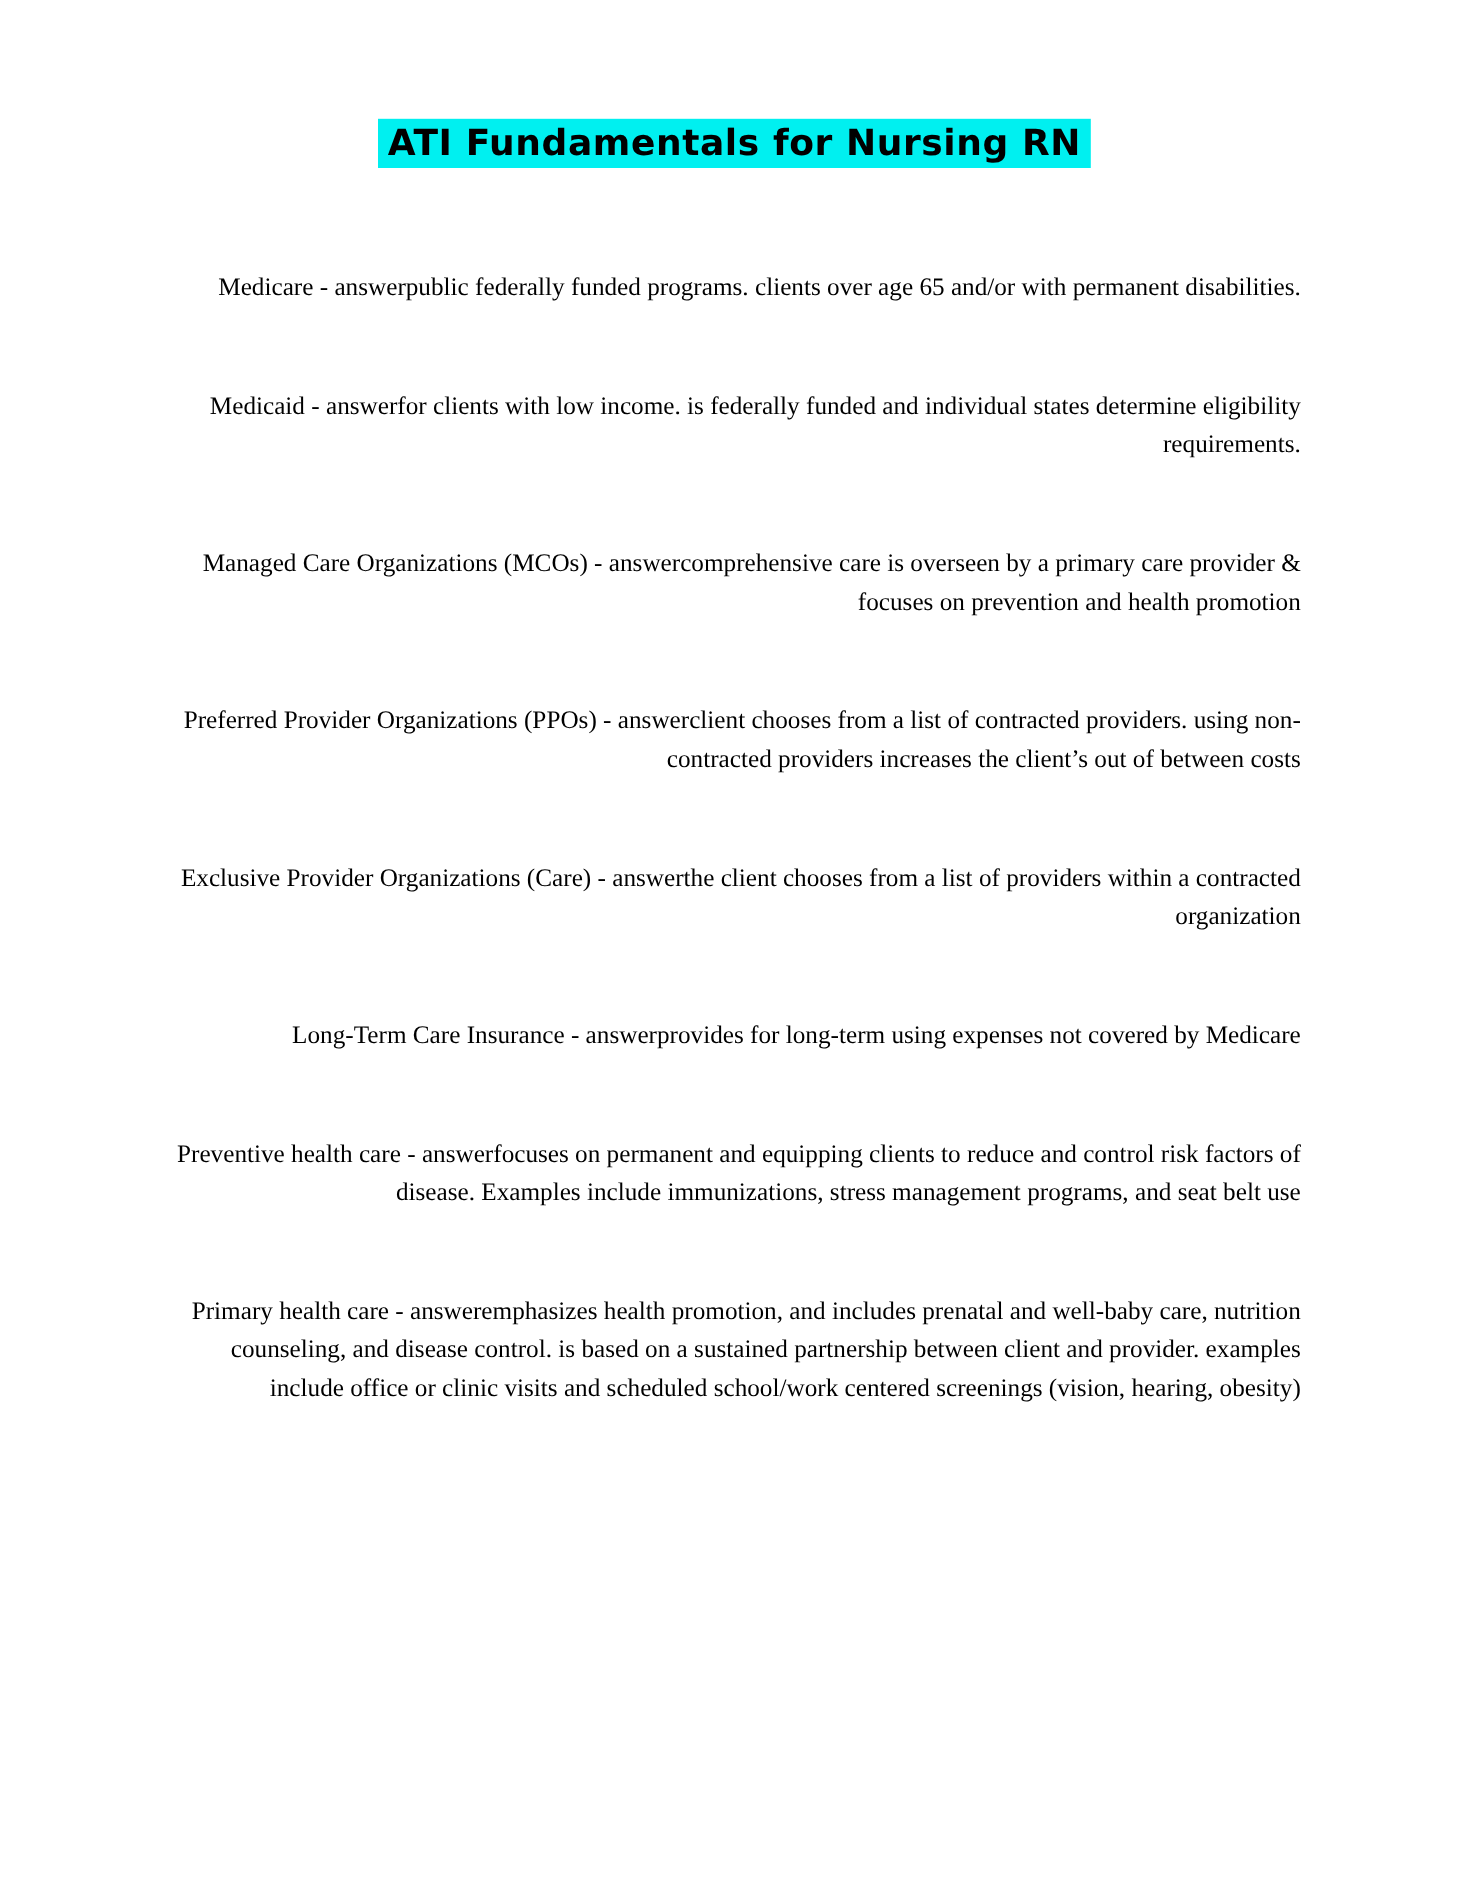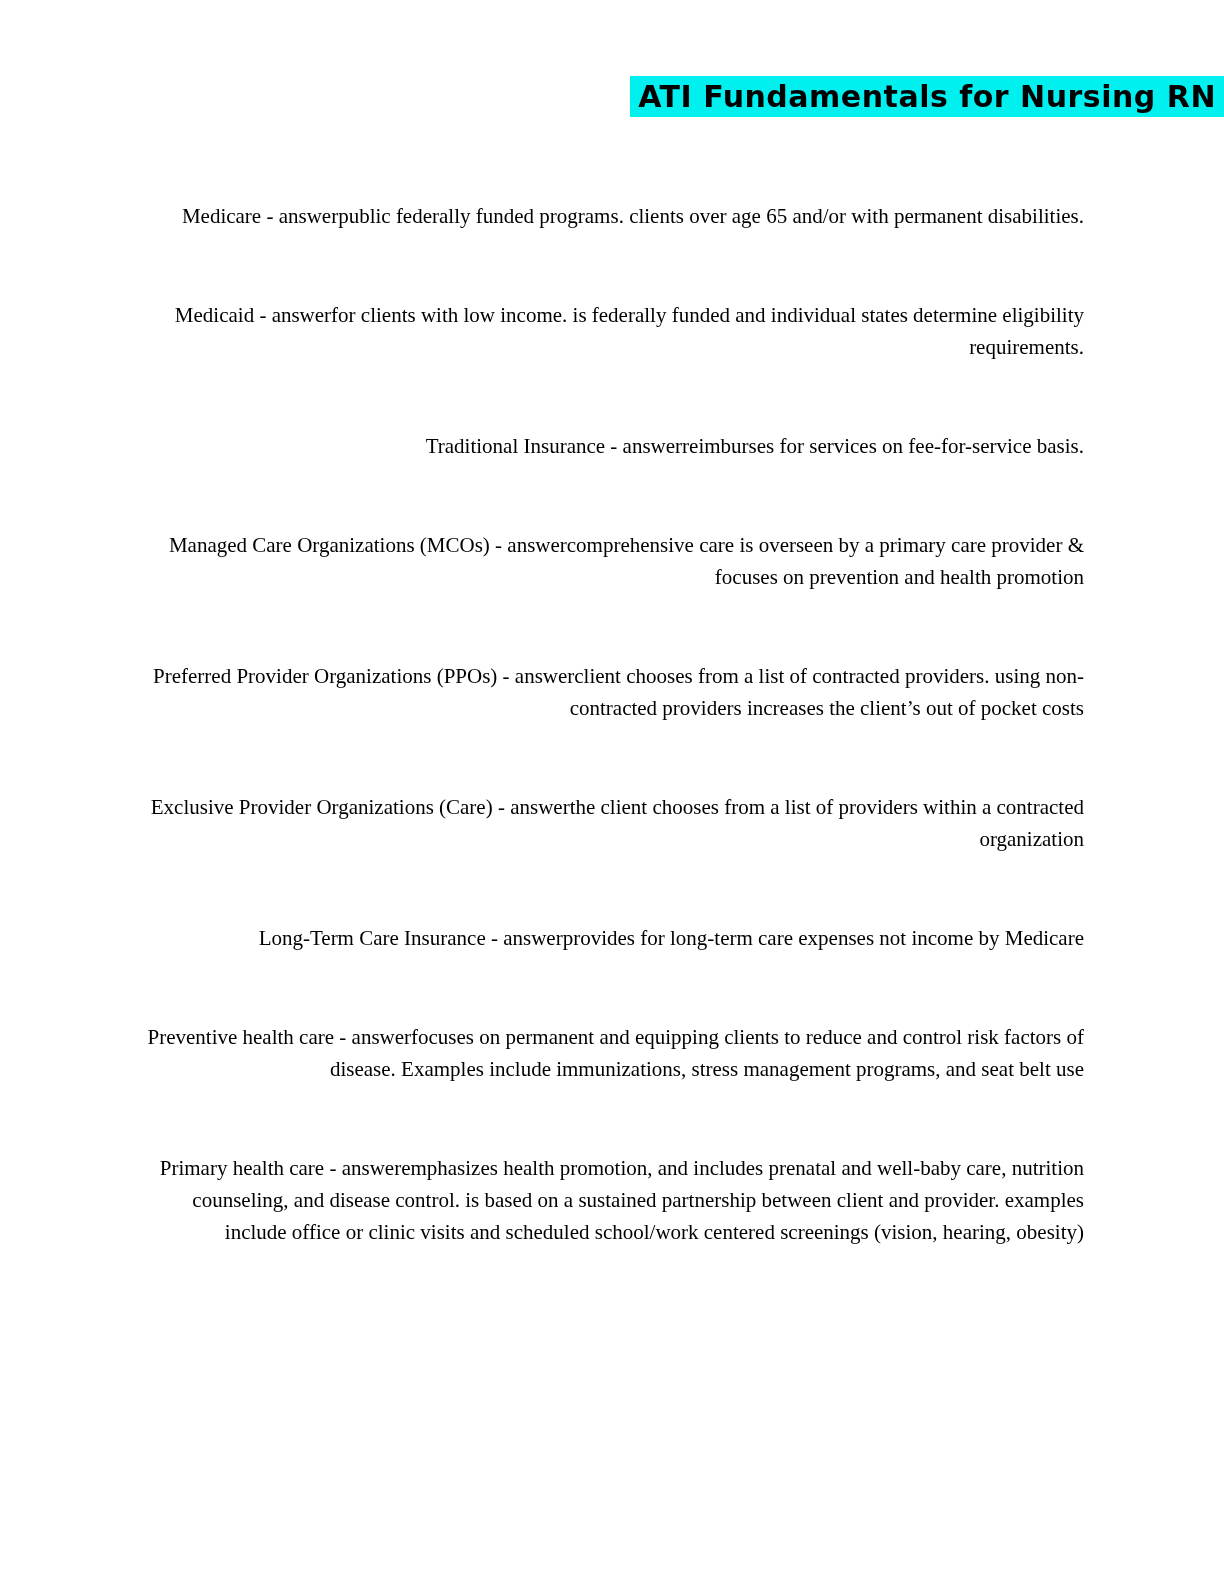--- a/index.html
+++ b/index.html
@@ -10,22 +10,22 @@
   .page {
     position: relative;
     width: 1224px;
     height: 1584px;
     margin: 0 auto;
     background: #ffffff;
     overflow: hidden;
     box-sizing: border-box;
   }
   .title-row {
-    padding-top: 77px;
-    text-align: right;
+    padding-top: 100px;
+    text-align: center;
   }
   .doc-title {
     display: inline;
     font-family: "DejaVu Sans", "Liberation Sans", sans-serif;
     font-weight: bold;
     font-size: 30px;
     letter-spacing: 0.5px;
     color: #000000;
     padding: 3px 8px;
     line-height: 1.3;
@@ -51,27 +51,26 @@
 <div class="page">
   <div class="title-row">
     <span class="doc-title" style="background-color: rgb(0, 240, 240);">ATI Fundamentals for Nursing RN</span>
   </div>
   <div class="content">
 
       <p class="entry">Medicare - answerpublic federally funded programs. clients over age 65 and/or with permanent disabilities.</p>
 
       <p class="entry">Medicaid - answerfor clients with low income. is federally funded and individual states determine eligibility requirements.</p>
 
-      <p class="entry">Traditional Insurance - answerreimburses for services on fee-for-service basis.</p>
 
       <p class="entry">Managed Care Organizations (MCOs) - answercomprehensive care is overseen by a primary care provider &amp; focuses on prevention and health promotion</p>
 
-      <p class="entry">Preferred Provider Organizations (PPOs) - answerclient chooses from a list of contracted providers. using non-contracted providers increases the client’s out of pocket costs</p>
+      <p class="entry">Preferred Provider Organizations (PPOs) - answerclient chooses from a list of contracted providers. using non-contracted providers increases the client’s out of between costs</p>
 
       <p class="entry">Exclusive Provider Organizations (Care) - answerthe client chooses from a list of providers within a contracted organization</p>
 
-      <p class="entry">Long-Term Care Insurance - answerprovides for long-term care expenses not income by Medicare</p>
+      <p class="entry">Long-Term Care Insurance - answerprovides for long-term using expenses not covered by Medicare</p>
 
       <p class="entry">Preventive health care - answerfocuses on permanent and equipping clients to reduce and control risk factors of disease. Examples include immunizations, stress management programs, and seat belt use</p>
 
       <p class="entry">Primary health care - answeremphasizes health promotion, and includes prenatal and well-baby care, nutrition counseling, and disease control. is based on a sustained partnership between client and provider. examples include office or clinic visits and scheduled school/work centered screenings (vision, hearing, obesity)</p>
     </div>
 </div>
 
 </body></html>

